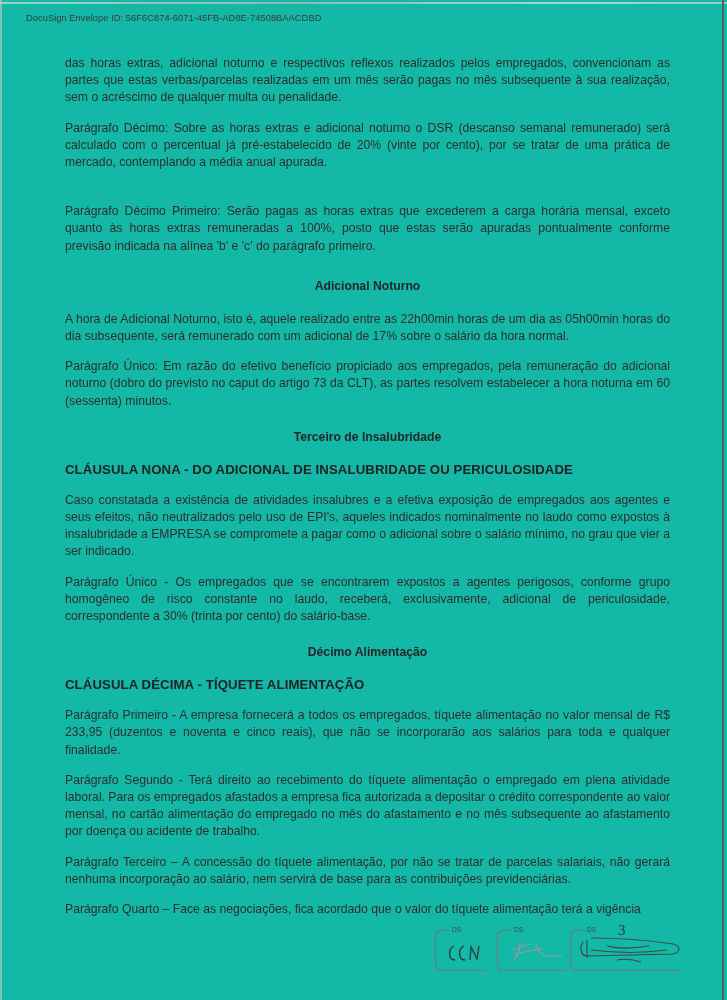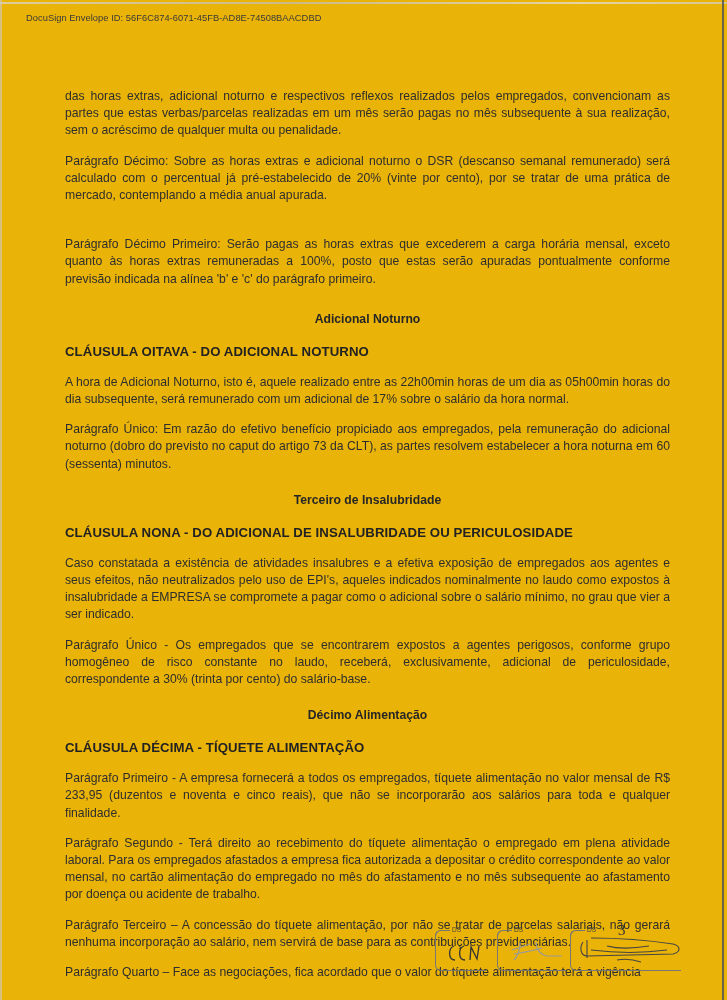--- a/index.html
+++ b/index.html
@@ -3,40 +3,40 @@
   <meta charset="utf-8">
   <style>
     html, body { margin: 0; padding: 0; }
     body {
       width: 727px; height: 1000px; overflow: hidden;
       background: #ffffff;
       position: relative;
       font-family: "Liberation Sans", sans-serif;
       color: #2b2b2b;
     }
-    .page { position: absolute; inset: 0; background: #eab308; }
+    .page { position: absolute; inset: 0; background: #14b8a6; }
     .scan-top-line {
       position: absolute; left: 0; top: 2px; width: 727px; height: 2px;
       background: linear-gradient(to right, #d9d9d9, #bdbdbd 40%, #e2e2e2 80%, #cfcfcf);
       opacity: .7;
     }
     .scan-right-edge {
       position: absolute; right: 3px; top: 0; width: 2px; height: 1000px;
       background: #555; opacity: .85;
     }
     .scan-left-edge {
       position: absolute; left: 0; top: 0; width: 2px; height: 1000px;
       background: #c9c9c9; opacity: .6;
     }
     .envelope-id {
       position: absolute; left: 26px; top: 13px;
       font-size: 9.3px; color: #3a3a3a; letter-spacing: 0.05px;
     }
     .content {
-      position: absolute; left: 65px; top: 88px; width: 605px;
+      position: absolute; left: 65px; top: 55px; width: 605px;
     }
     .para {
       font-size: 12.2px; line-height: 17.2px;
       text-align: justify; margin: 0 0 12px 0;
       color: #2e2e2e;
     }
     .section-title {
       font-weight: bold; font-size: 12.2px; text-align: center;
       margin: 0; color: #262626;
     }
@@ -70,21 +70,20 @@
   <div class="scan-left-edge"></div>
   <div class="scan-right-edge"></div>
 
   <div class="envelope-id">DocuSign Envelope ID: 56F6C874-6071-45FB-AD8E-74508BAACDBD</div>
 
   <div class="content" id="content">
       <p class="para" style="margin-bottom: 13px;">das horas extras, adicional noturno e respectivos reflexos realizados pelos empregados, convencionam as partes que estas verbas/parcelas realizadas em um mês serão pagas no mês subsequente à sua realização, sem o acréscimo de qualquer multa ou penalidade.</p>
       <p class="para" style="margin-bottom: 13px;">Parágrafo Décimo: Sobre as horas extras e adicional noturno o DSR (descanso semanal remunerado) será calculado com o percentual já pré-estabelecido de 20% (vinte por cento), por se tratar de uma prática de mercado, contemplando a média anual apurada.</p>
       <p class="para" style="margin-bottom: 13px; margin-top: 32px;">Parágrafo Décimo Primeiro: Serão pagas as horas extras que excederem a carga horária mensal, exceto quanto às horas extras remuneradas a 100%, posto que estas serão apuradas pontualmente conforme previsão indicada na alínea 'b' e 'c' do parágrafo primeiro.</p>
       <div class="section-title" style="margin-top: 24px; margin-bottom: 18px;">Adicional Noturno</div>
-      <div class="clause-title" style="margin-bottom: 15px;">CLÁUSULA OITAVA - DO ADICIONAL NOTURNO</div>
       <p class="para" style="margin-bottom: 13px;">A hora de Adicional Noturno, isto é, aquele realizado entre as 22h00min horas de um dia as 05h00min horas do dia subsequente, será remunerado com um adicional de 17% sobre o salário da hora normal.</p>
       <p class="para" style="margin-bottom: 13px;">Parágrafo Único: Em razão do efetivo benefício propiciado aos empregados, pela remuneração do adicional noturno (dobro do previsto no caput do artigo 73 da CLT), as partes resolvem estabelecer a hora noturna em 60 (sessenta) minutos.</p>
       <div class="section-title" style="margin-top: 20px; margin-bottom: 18px;">Terceiro de Insalubridade</div>
       <div class="clause-title" style="margin-bottom: 15px;">CLÁUSULA NONA - DO ADICIONAL DE INSALUBRIDADE OU PERICULOSIDADE</div>
       <p class="para" style="margin-bottom: 13px;">Caso constatada a existência de atividades insalubres e a efetiva exposição de empregados aos agentes e seus efeitos, não neutralizados pelo uso de EPI's, aqueles indicados nominalmente no laudo como expostos à insalubridade a EMPRESA se compromete a pagar como o adicional sobre o salário mínimo, no grau que vier a ser indicado.</p>
       <p class="para" style="margin-bottom: 13px;">Parágrafo Único - Os empregados que se encontrarem expostos a agentes perigosos, conforme grupo homogêneo de risco constante no laudo, receberá, exclusivamente, adicional de periculosidade, correspondente a 30% (trinta por cento) do salário-base.</p>
       <div class="section-title" style="margin-top: 20px; margin-bottom: 18px;">Décimo Alimentação</div>
       <div class="clause-title" style="margin-bottom: 15px;">CLÁUSULA DÉCIMA - TÍQUETE ALIMENTAÇÃO</div>
       <p class="para" style="margin-bottom: 13px;">Parágrafo Primeiro - A empresa fornecerá a todos os empregados, tíquete alimentação no valor mensal de R$ 233,95 (duzentos e noventa e cinco reais), que não se incorporarão aos salários para toda e qualquer finalidade.</p>
       <p class="para" style="margin-bottom: 13px;">Parágrafo Segundo - Terá direito ao recebimento do tíquete alimentação o empregado em plena atividade laboral. Para os empregados afastados a empresa fica autorizada a depositar o crédito correspondente ao valor mensal, no cartão alimentação do empregado no mês do afastamento e no mês subsequente ao afastamento por doença ou acidente de trabalho.</p>

